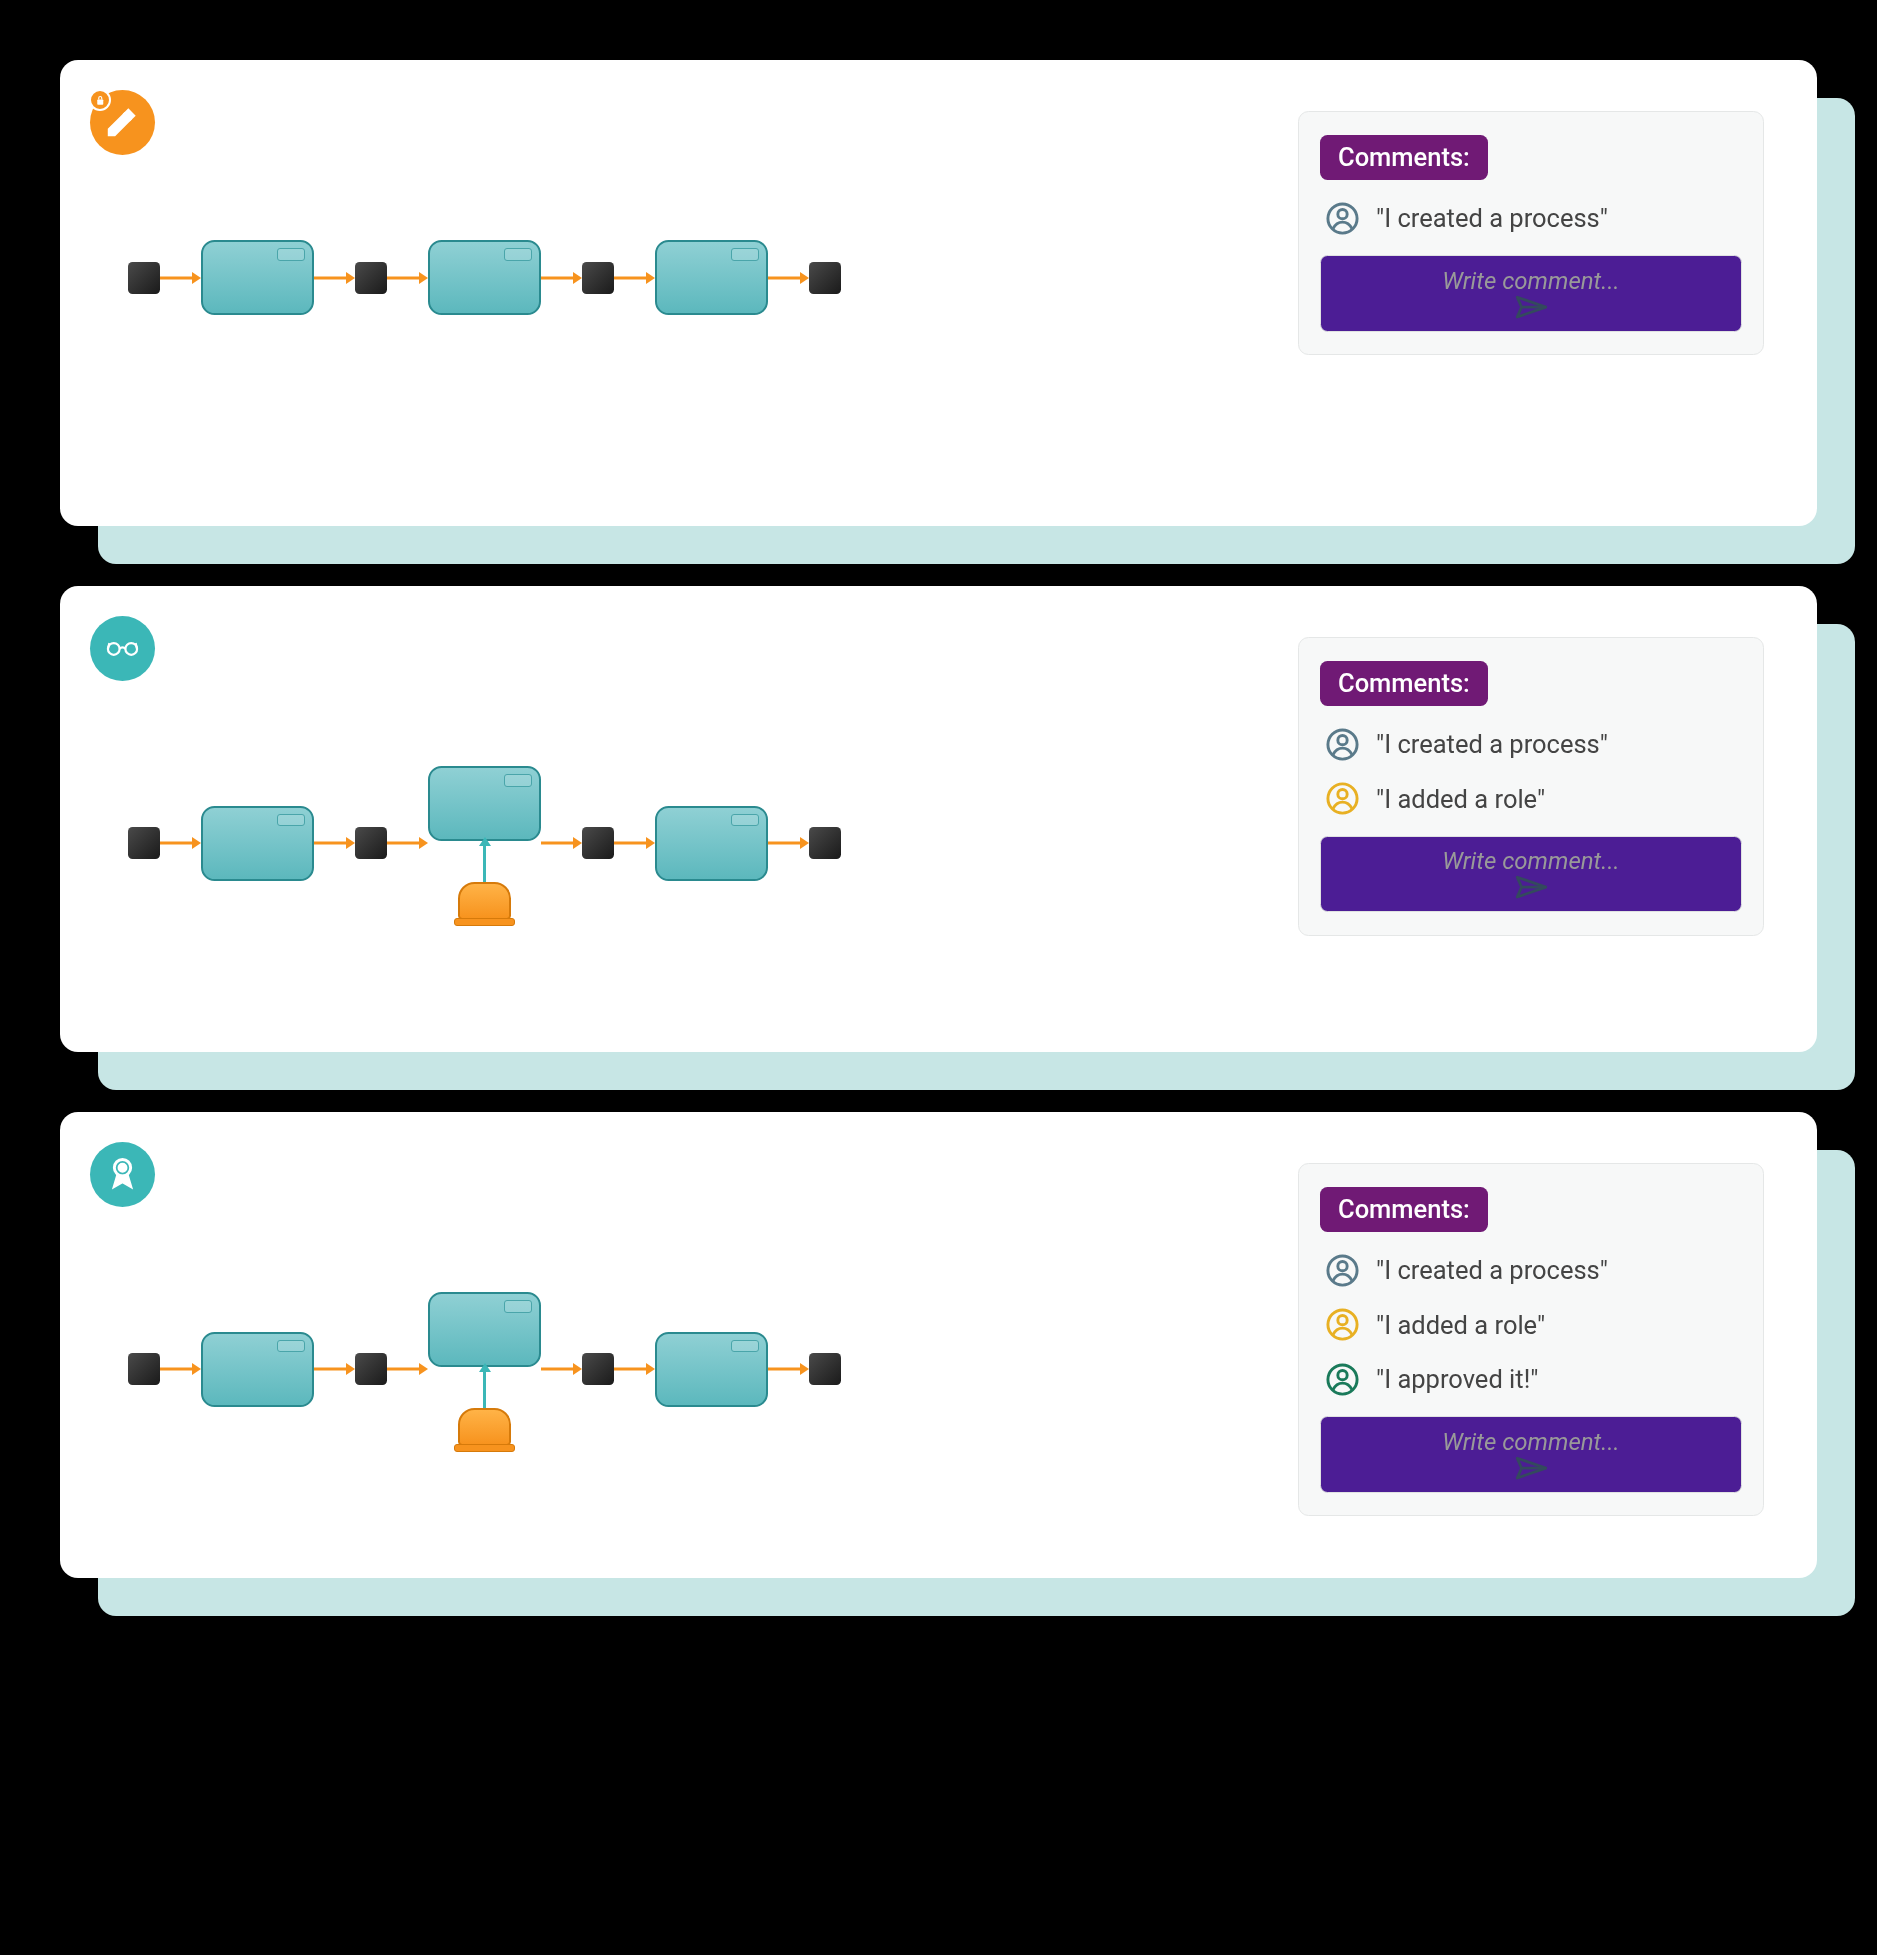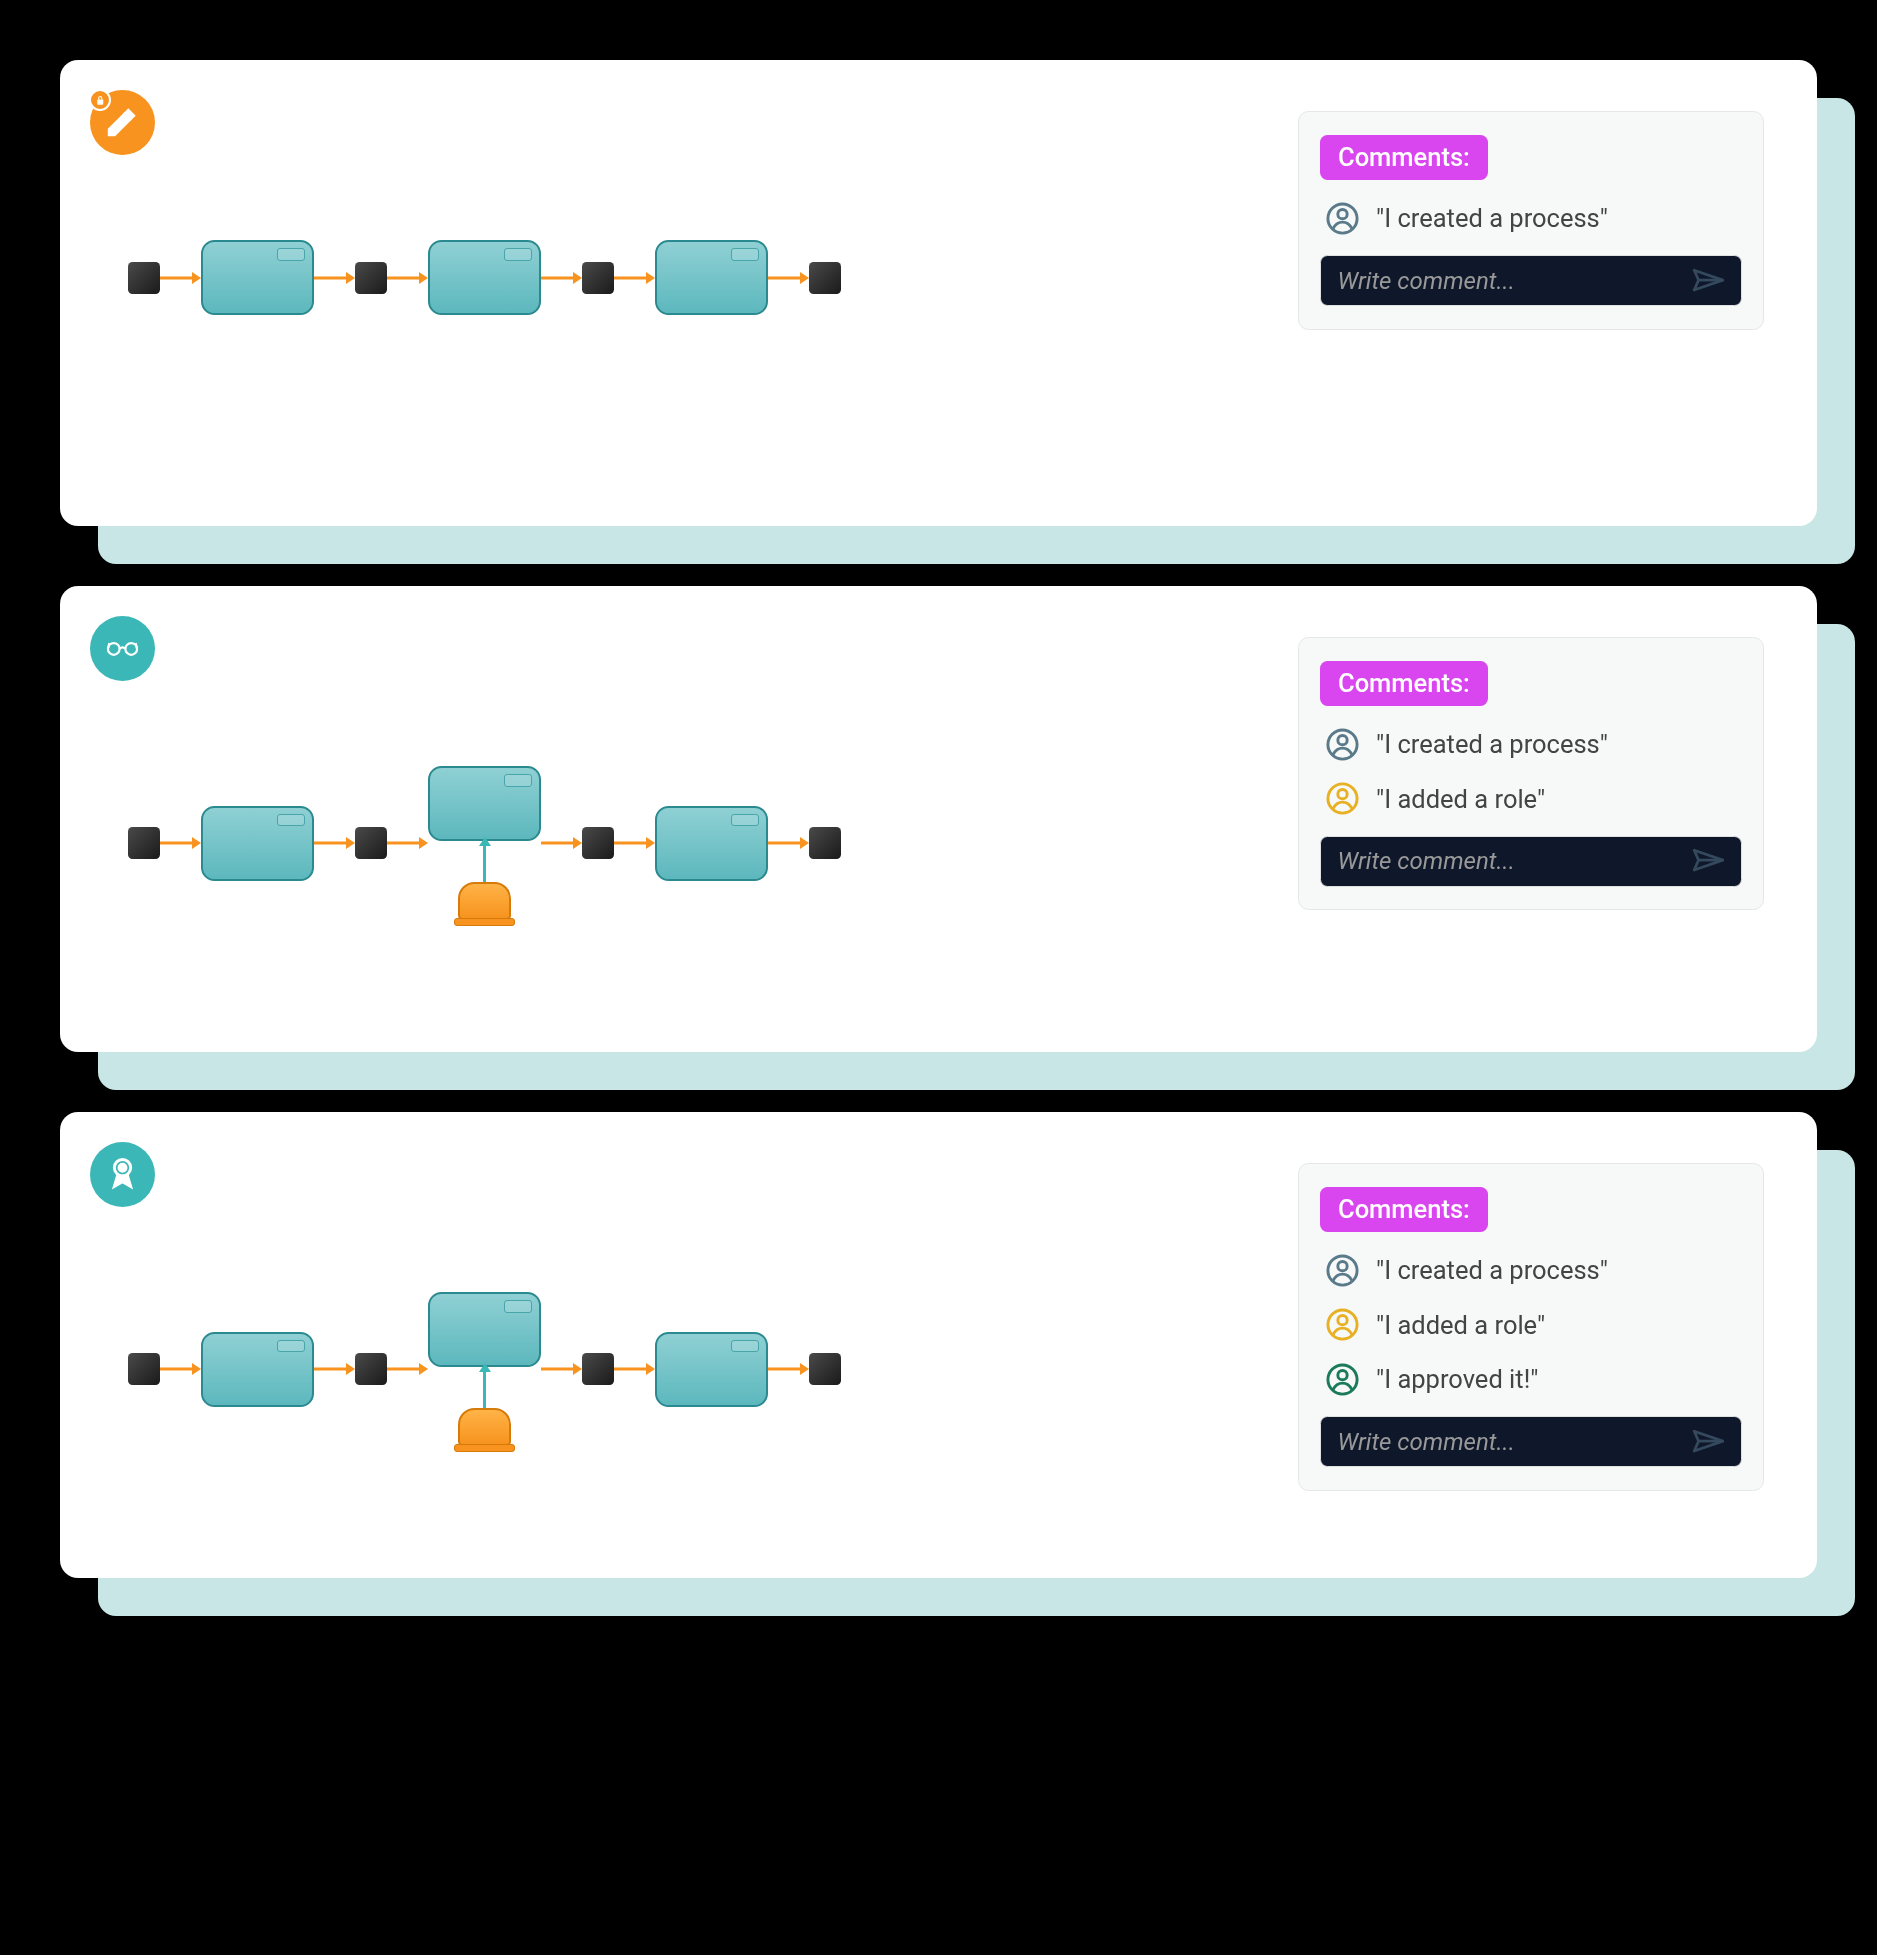--- a/index.html
+++ b/index.html
@@ -174,21 +174,21 @@
     width: 466px;
     background: #f7f8f8;
     border: 0.8px solid #e5e7e7;
     border-radius: 10.5px;
     padding: 22.5px 21px;
     flex-shrink: 0;
     margin-top: 6px;
   }
   .comments-header {
     display: inline-block;
-    background: #d946ef;
+    background: #701a75;
     color: #fff;
     font-size: 25.5px;
     font-weight: 500;
     padding: 7.5px 18px;
     border-radius: 7.5px;
     margin-bottom: 21px;
   }
   .comment-row {
     display: flex;
     align-items: center;
@@ -202,25 +202,26 @@
     flex-shrink: 0;
   }
   .avatar svg { width: 100%; height: 100%; }
   .comment-text {
     font-size: 25.5px;
     color: #444;
   }
   .comment-input {
     display: flex;
     align-items: center;
-    background: #0f172a;
+    background: #4c1d95;
     border: 0.8px solid #e0e2e2;
     border-radius: 7.5px;
     padding: 10.5px 16.5px;
     margin-top: 6px;
+    flex-direction: column;
   }
   .comment-input .placeholder {
     flex: 1;
     font-size: 24px;
     font-style: italic;
     color: #999;
   }
   .send-icon {
     width: 33px;
     height: 25.5px;

